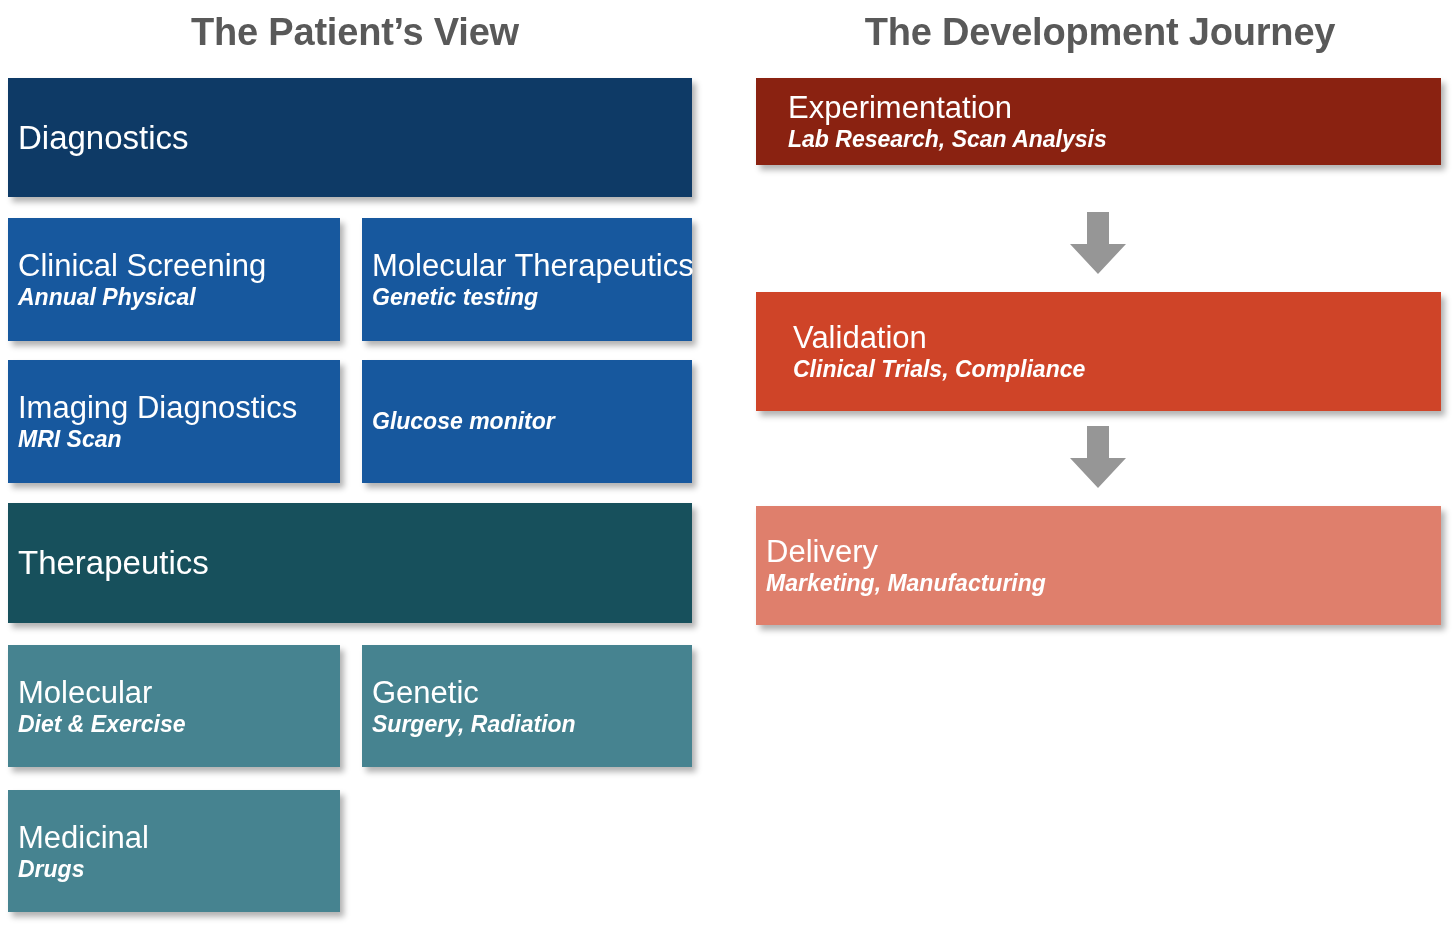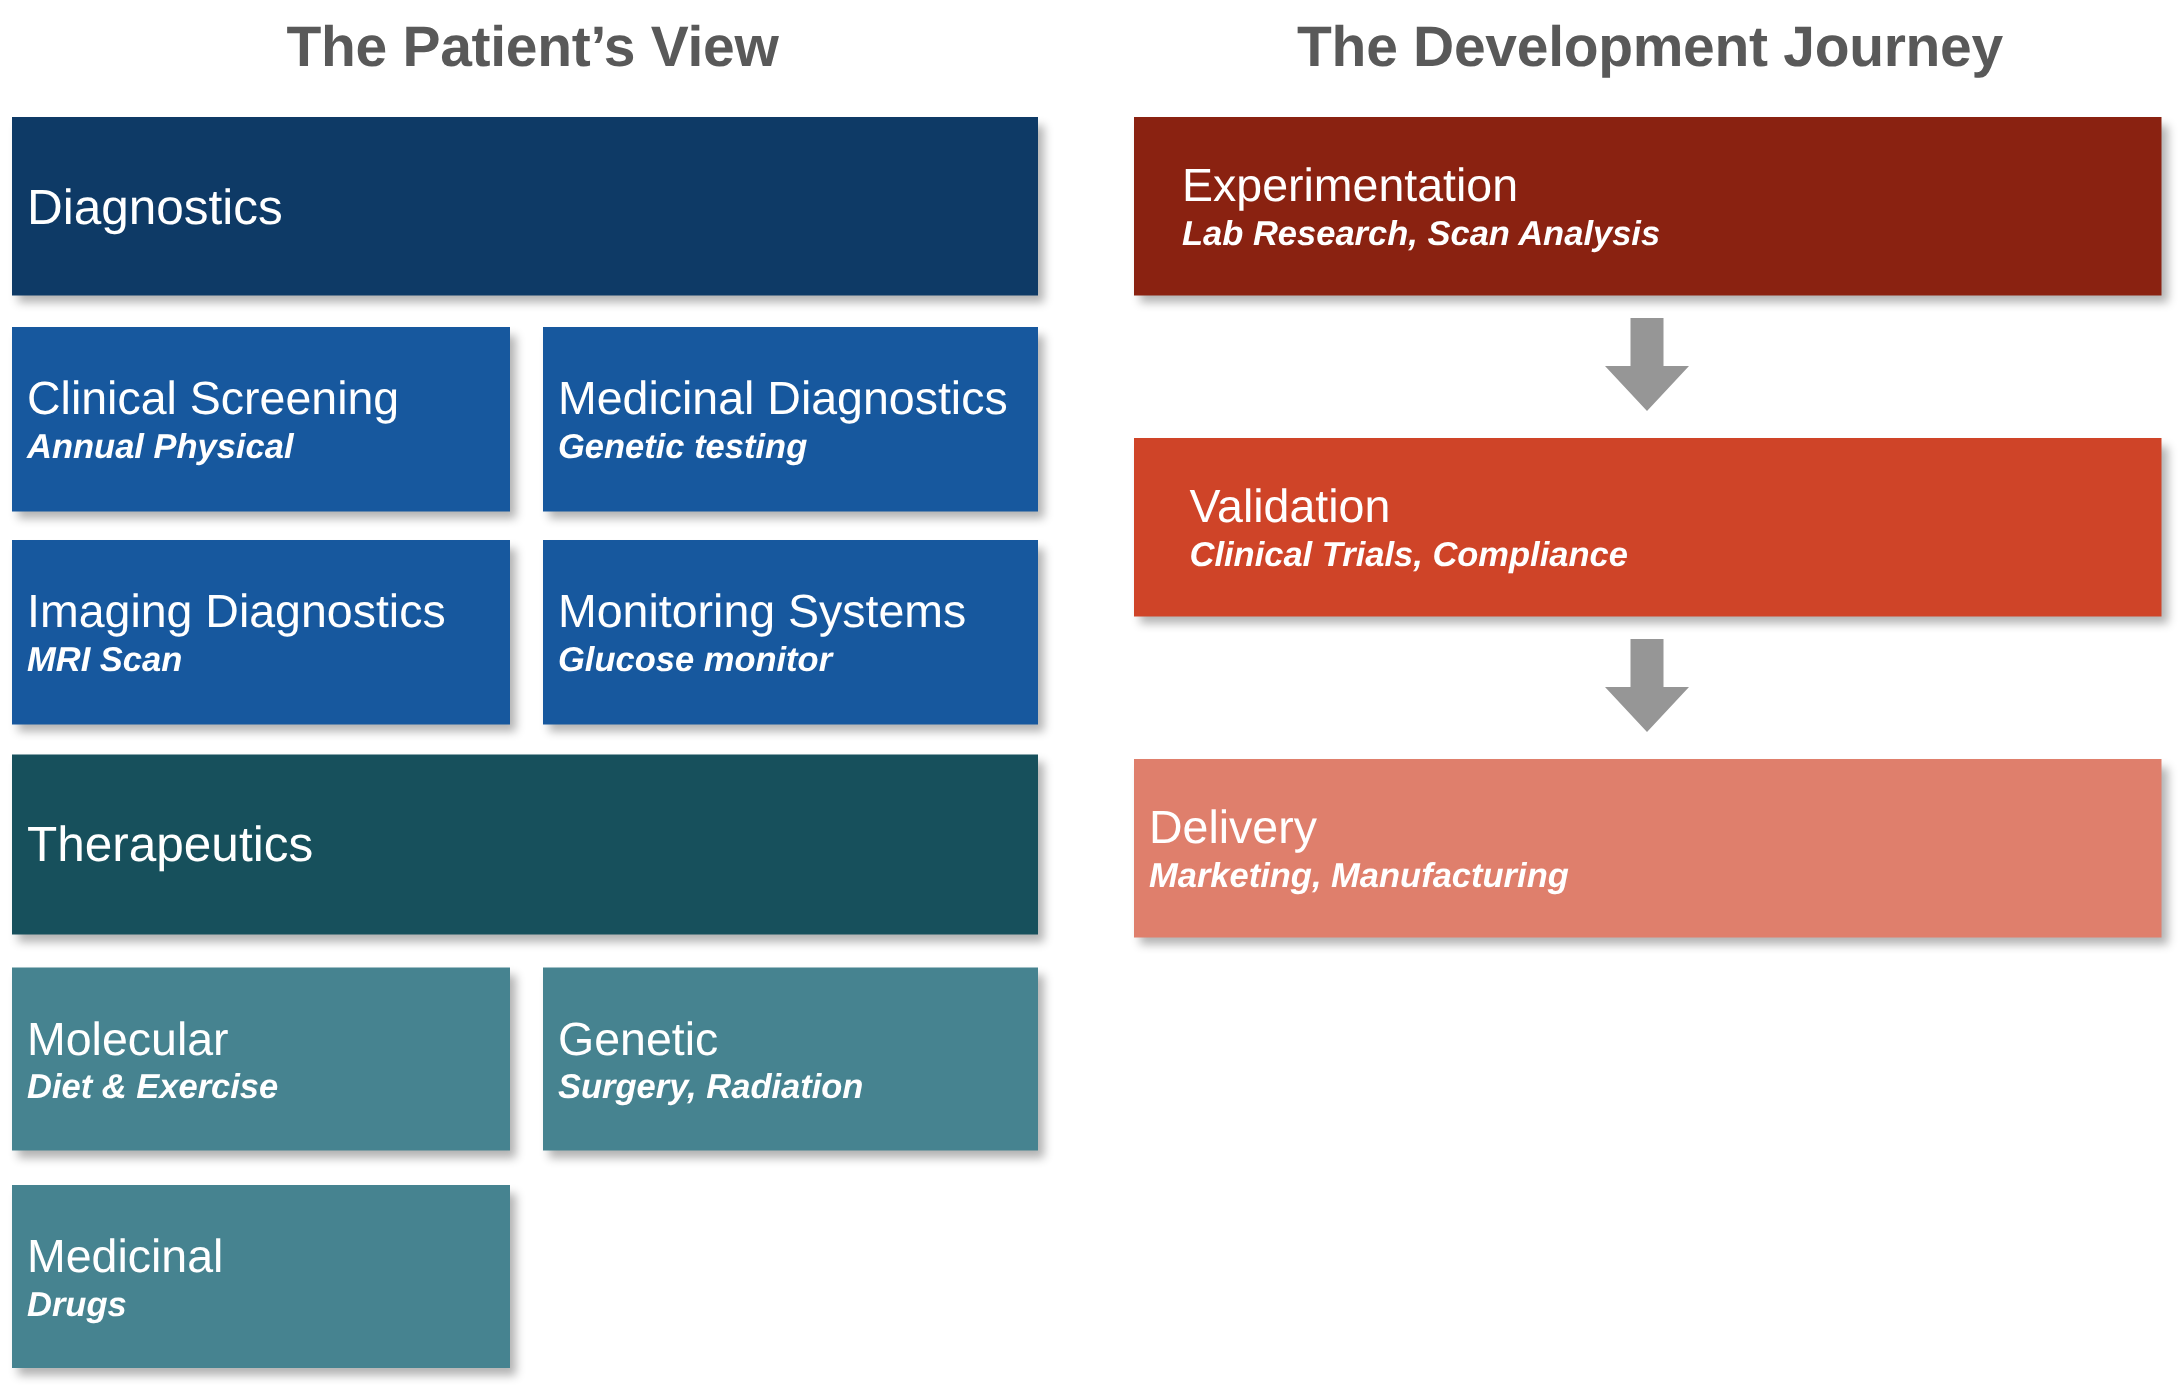--- a/index.html
+++ b/index.html
@@ -69,21 +69,21 @@
   #box-clinical-screening { left: 8px;   top: 218px; width: 332px; height: 123px; }
   #box-molecular-diag     { left: 362px; top: 218px; width: 330px; height: 123px; }
   #box-imaging-diag       { left: 8px;   top: 360px; width: 332px; height: 123px; }
   #box-monitoring-sys     { left: 362px; top: 360px; width: 330px; height: 123px; }
   #box-therapeutics       { left: 8px;   top: 503px; width: 684px; height: 120px; }
   #box-behavioral         { left: 8px;   top: 645px; width: 332px; height: 122px; }
   #box-physical           { left: 362px; top: 645px; width: 330px; height: 122px; }
   #box-medicinal          { left: 8px;   top: 790px; width: 332px; height: 122px; }
 
   
-  #box-experimentation { left: 756px; top: 78px;  width: 685px; height: 119px; padding-left: 32px; }
+  #box-experimentation { left: 756px; top: 78px;  width: 685px; height: 87px; padding-left: 32px; }
   #box-validation      { left: 756px; top: 292px; width: 685px; height: 119px; padding-left: 37px; }
   #box-delivery        { left: 756px; top: 506px; width: 685px; height: 119px; }
 
   
   .arrow-down {
     position: absolute;
     width: 56px;
     height: 62px;
   }
   #arrow-exp-val { left: 1070px; top: 212px; }
@@ -100,31 +100,30 @@
   <div class="box header" id="box-diagnostics" style="background:#0E3A66">
     <div class="b-title">Diagnostics</div>
   </div>
 
   <div class="box" id="box-clinical-screening" style="background:#17589E">
     <div class="b-title">Clinical Screening</div>
     <div class="b-sub">Annual Physical</div>
   </div>
 
   <div class="box" id="box-molecular-diag" style="background:#17589E">
-    <div class="b-title">Medicinal Diagnostics</div>
+    <div class="b-title">Molecular Therapeutics</div>
     <div class="b-sub">Genetic testing</div>
   </div>
 
   <div class="box" id="box-imaging-diag" style="background:#17589E">
     <div class="b-title">Imaging Diagnostics</div>
     <div class="b-sub">MRI Scan</div>
   </div>
 
   <div class="box" id="box-monitoring-sys" style="background:#17589E">
-    <div class="b-title">Monitoring Systems</div>
     <div class="b-sub">Glucose monitor</div>
   </div>
 
   <div class="box header" id="box-therapeutics" style="background:#17505C">
     <div class="b-title">Therapeutics</div>
   </div>
 
   <div class="box" id="box-behavioral" style="background:#468390">
     <div class="b-title">Molecular</div>
     <div class="b-sub">Diet &amp; Exercise</div>

